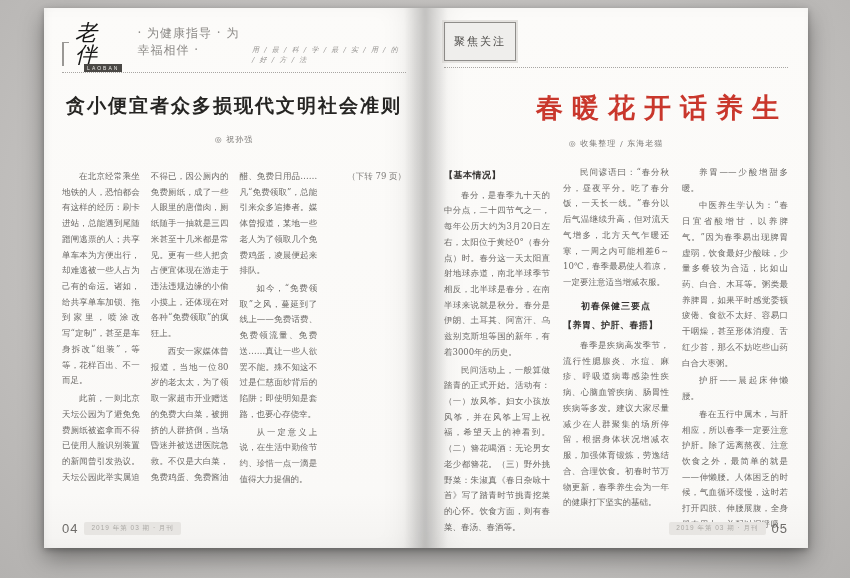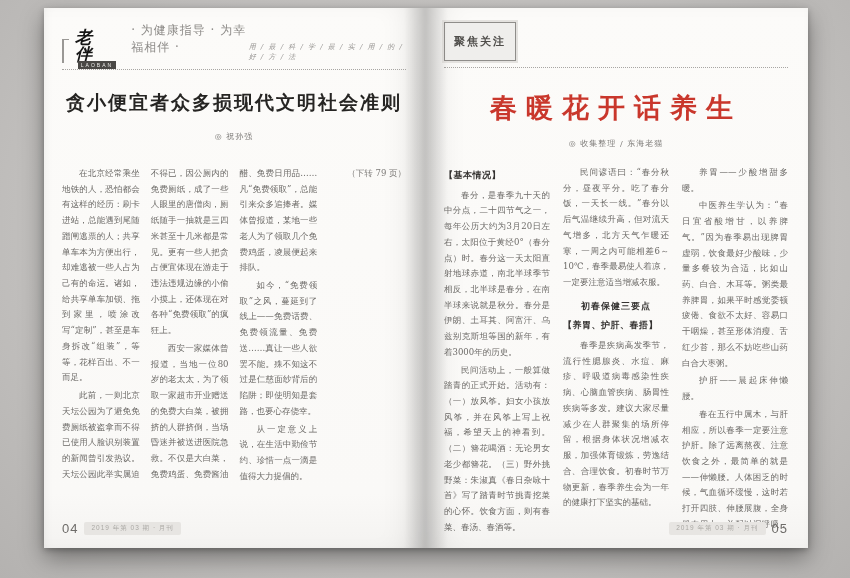--- a/index.html
+++ b/index.html
@@ -23,34 +23,34 @@
     background:linear-gradient(to right, rgba(0,0,0,0) 0%, rgba(0,0,0,0.14) 50%, rgba(0,0,0,0) 100%);
     pointer-events:none; z-index:5;
   }
 
   
   .page-head { display:flex; justify-content:space-between; align-items:flex-end;
                padding-bottom:6px; border-bottom:1px dotted #a8a6a3; min-height:34px; }
   .logo { display:flex; align-items:flex-end; gap:5px; }
   .logo-frame { display:inline-block; width:9px; height:24px;
                 border-left:2px solid #9a9895; border-top:1px solid #9a9895; margin-right:1px; }
-  .logo-main { font-family:"DejaVu Serif", serif; font-style:italic; font-weight:bold;
-               font-size:17px; color:#161616; letter-spacing:1px; line-height:1; }
+  .logo-main { font-family:"DejaVu Serif", serif; font-style:italic; font-weight:normal;
+               font-size:22px; color:#161616; letter-spacing:1px; line-height:1; }
   .logo-sub { font-family:"Liberation Sans", sans-serif; font-size:5px; letter-spacing:2px;
               background:#4a4845; color:#eeedea; padding:1px 3px; margin-left:-28px; margin-bottom:-6px; }
   .logo-tagline { font-size:12px; color:#8d8b88; letter-spacing:1px; margin-left:10px; margin-bottom:7px; }
   .head-slogan { font-size:7px; color:#969492; letter-spacing:1.5px; font-style:italic; margin-bottom:1px; }
-  .focus-badge { font-family:"Liberation Sans", sans-serif; font-size:11px; font-weight:bold;
+  .focus-badge { font-family:"Liberation Sans", sans-serif; font-size:11px; font-weight:normal;
                  color:#4f4d4a; background:#efeeec; border:1px solid #8f8d8a;
                  box-shadow:0 0 0 2px #e4e2df; padding:11px 9px; letter-spacing:2px; margin-right:-6px; }
 
   
   .article-title { font-family:"Liberation Sans", sans-serif; text-align:center; }
   .left .article-title { font-size:19px; font-weight:bold; color:#262523; letter-spacing:2px; margin-top:20px; }
-  .right .article-title { font-size:27px; font-weight:bold; color:#c9372c; letter-spacing:9px; margin-top:22px; }
+  .right .article-title { font-size:27px; font-weight:bold; color:#c9372c; letter-spacing:9px; margin-top:22px;text-align:right; }
   .byline { text-align:center; font-size:8px; color:#7c7a77; letter-spacing:1px; }
   .left  .byline { margin:15px 0 24px; }
   .right .byline { margin:12px 0 16px; }
 
   
   .article { text-align:justify; font-size:8.5px; line-height:1.85; color:#6b6966;
              column-fill:auto; overflow:hidden; }
   .cols4 { column-count:4; column-gap:11px; height:322px; }
   .cols3 { column-count:3; column-gap:13px; height:372px; }
   .article p { text-indent:2em; margin-bottom:2px; }

